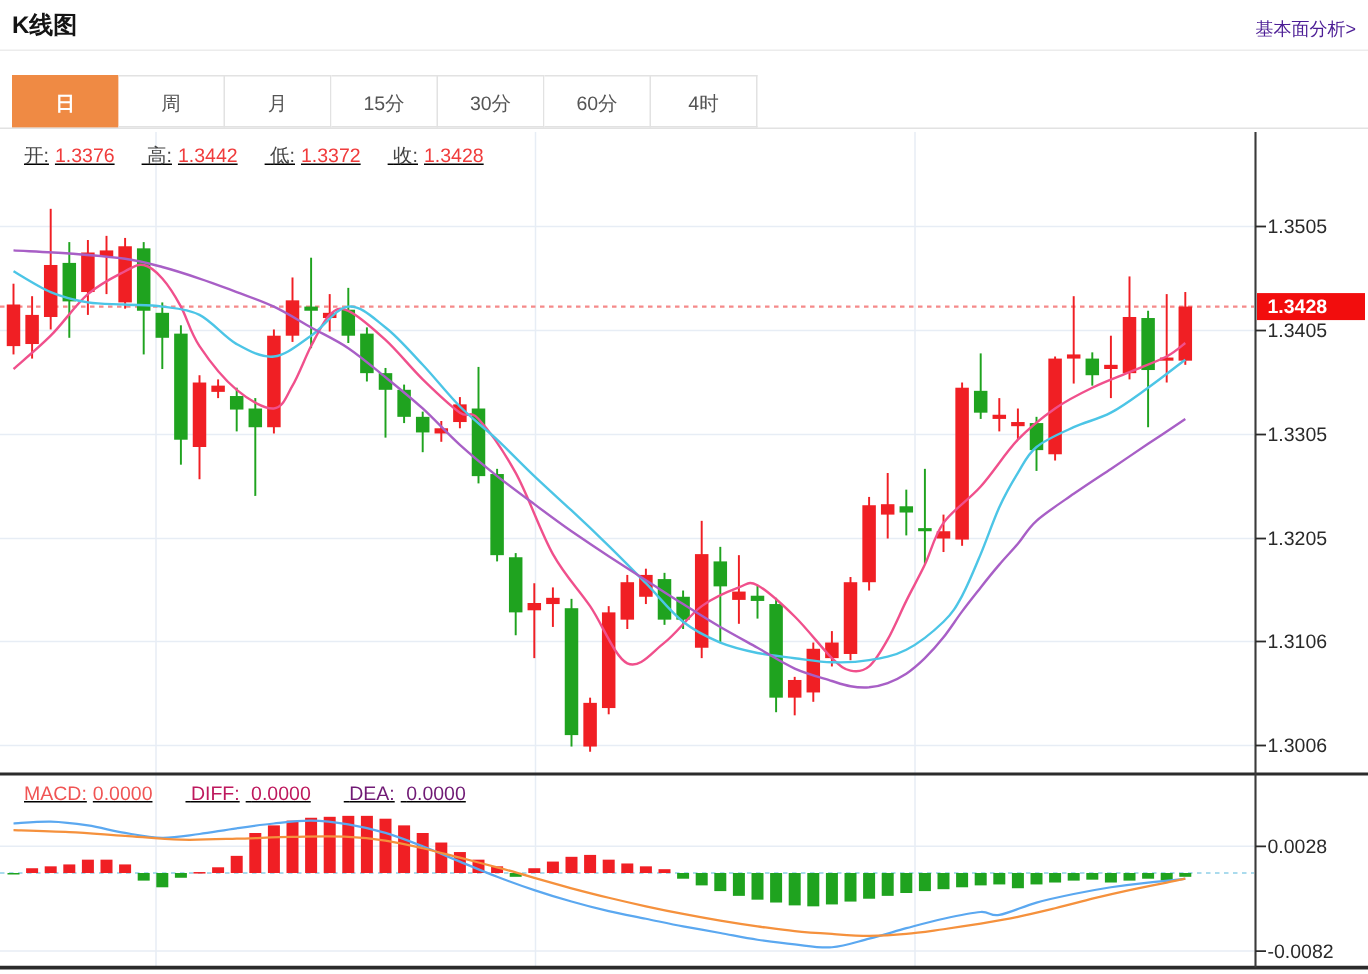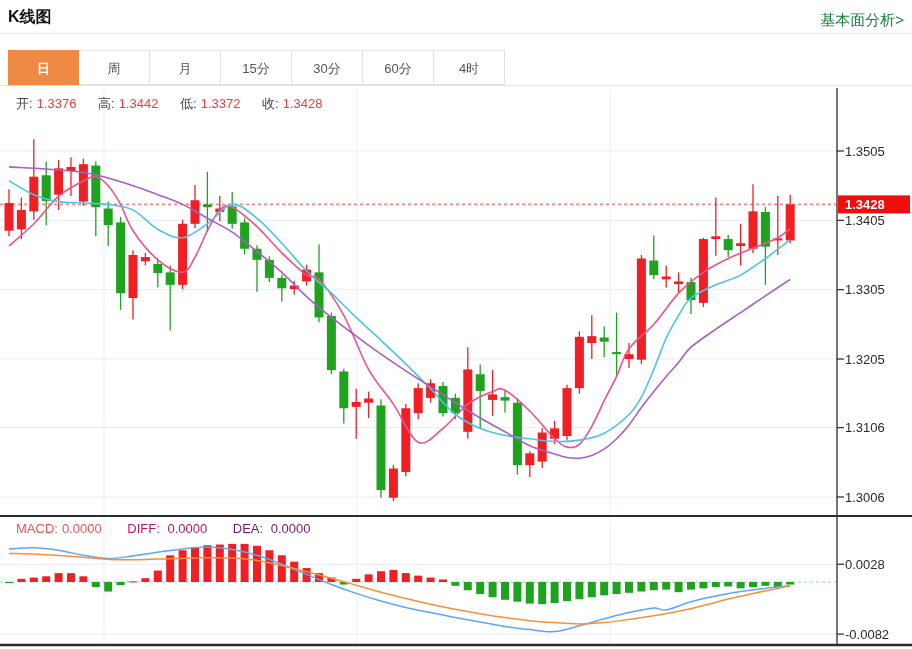--- a/index.html
+++ b/index.html
@@ -1,27 +1,27 @@
 <!DOCTYPE html>
 <html><head>
 <meta charset="utf-8">
 <style>
   html,body{margin:0;padding:0;background:#fff;}
   #app{position:relative;width:912px;height:649px;background:#fff;overflow:hidden;
        font-family:"Liberation Sans","DejaVu Sans",sans-serif;}
   .title{position:absolute;left:8px;top:7px;font-size:16px;font-weight:bold;color:#141414;}
-  .analysis-link{position:absolute;right:8px;top:11px;font-size:15px;color:#15803d;cursor:pointer;}
+  .analysis-link{position:absolute;right:8px;top:11px;font-size:12px;color:#4c1d95;cursor:pointer;}
   .top-divider{position:absolute;left:0;top:33px;width:912px;height:1px;background:#ececec;}
   .tabs{position:absolute;left:8px;top:50px;display:flex;}
   .tab{width:71px;height:35px;line-height:35px;text-align:center;font-size:13px;color:#555;
        background:#fff;border:1px solid #e2e2e2;border-left:none;cursor:pointer;box-sizing:border-box;}
   .tab:first-child{border-left:1px solid #e2e2e2;}
   .tab.active{background:#ef8a44;border-color:#ef8a44;color:#fff;font-weight:bold;}
   .tabs-underline{position:absolute;left:0;top:85px;width:912px;height:1px;background:#e2e2e2;}
-  .legend-row{position:absolute;left:16px;font-size:13px;white-space:nowrap;}
+  .legend-row{position:absolute;left:16px;font-size:13px;white-space:nowrap;text-decoration:underline;}
   .legend-row span{margin-right:4px;}
   .lbl{color:#444;}
   .val-red{color:#f03c3c;margin-right:18px !important;}
   .ma5-c{color:#f0508c;margin-right:22px !important;}
   .ma10-c{color:#3fbcdc;margin-right:22px !important;}
   .ma20-c{color:#a85fc6;}
   .macd-c{color:#f05454;margin-right:18px !important;text-align:center;}
   .diff-c{color:#be185d;margin-right:18px !important;}
   .dea-c{color:#701a75;}
   svg{position:absolute;left:0;top:0;}

